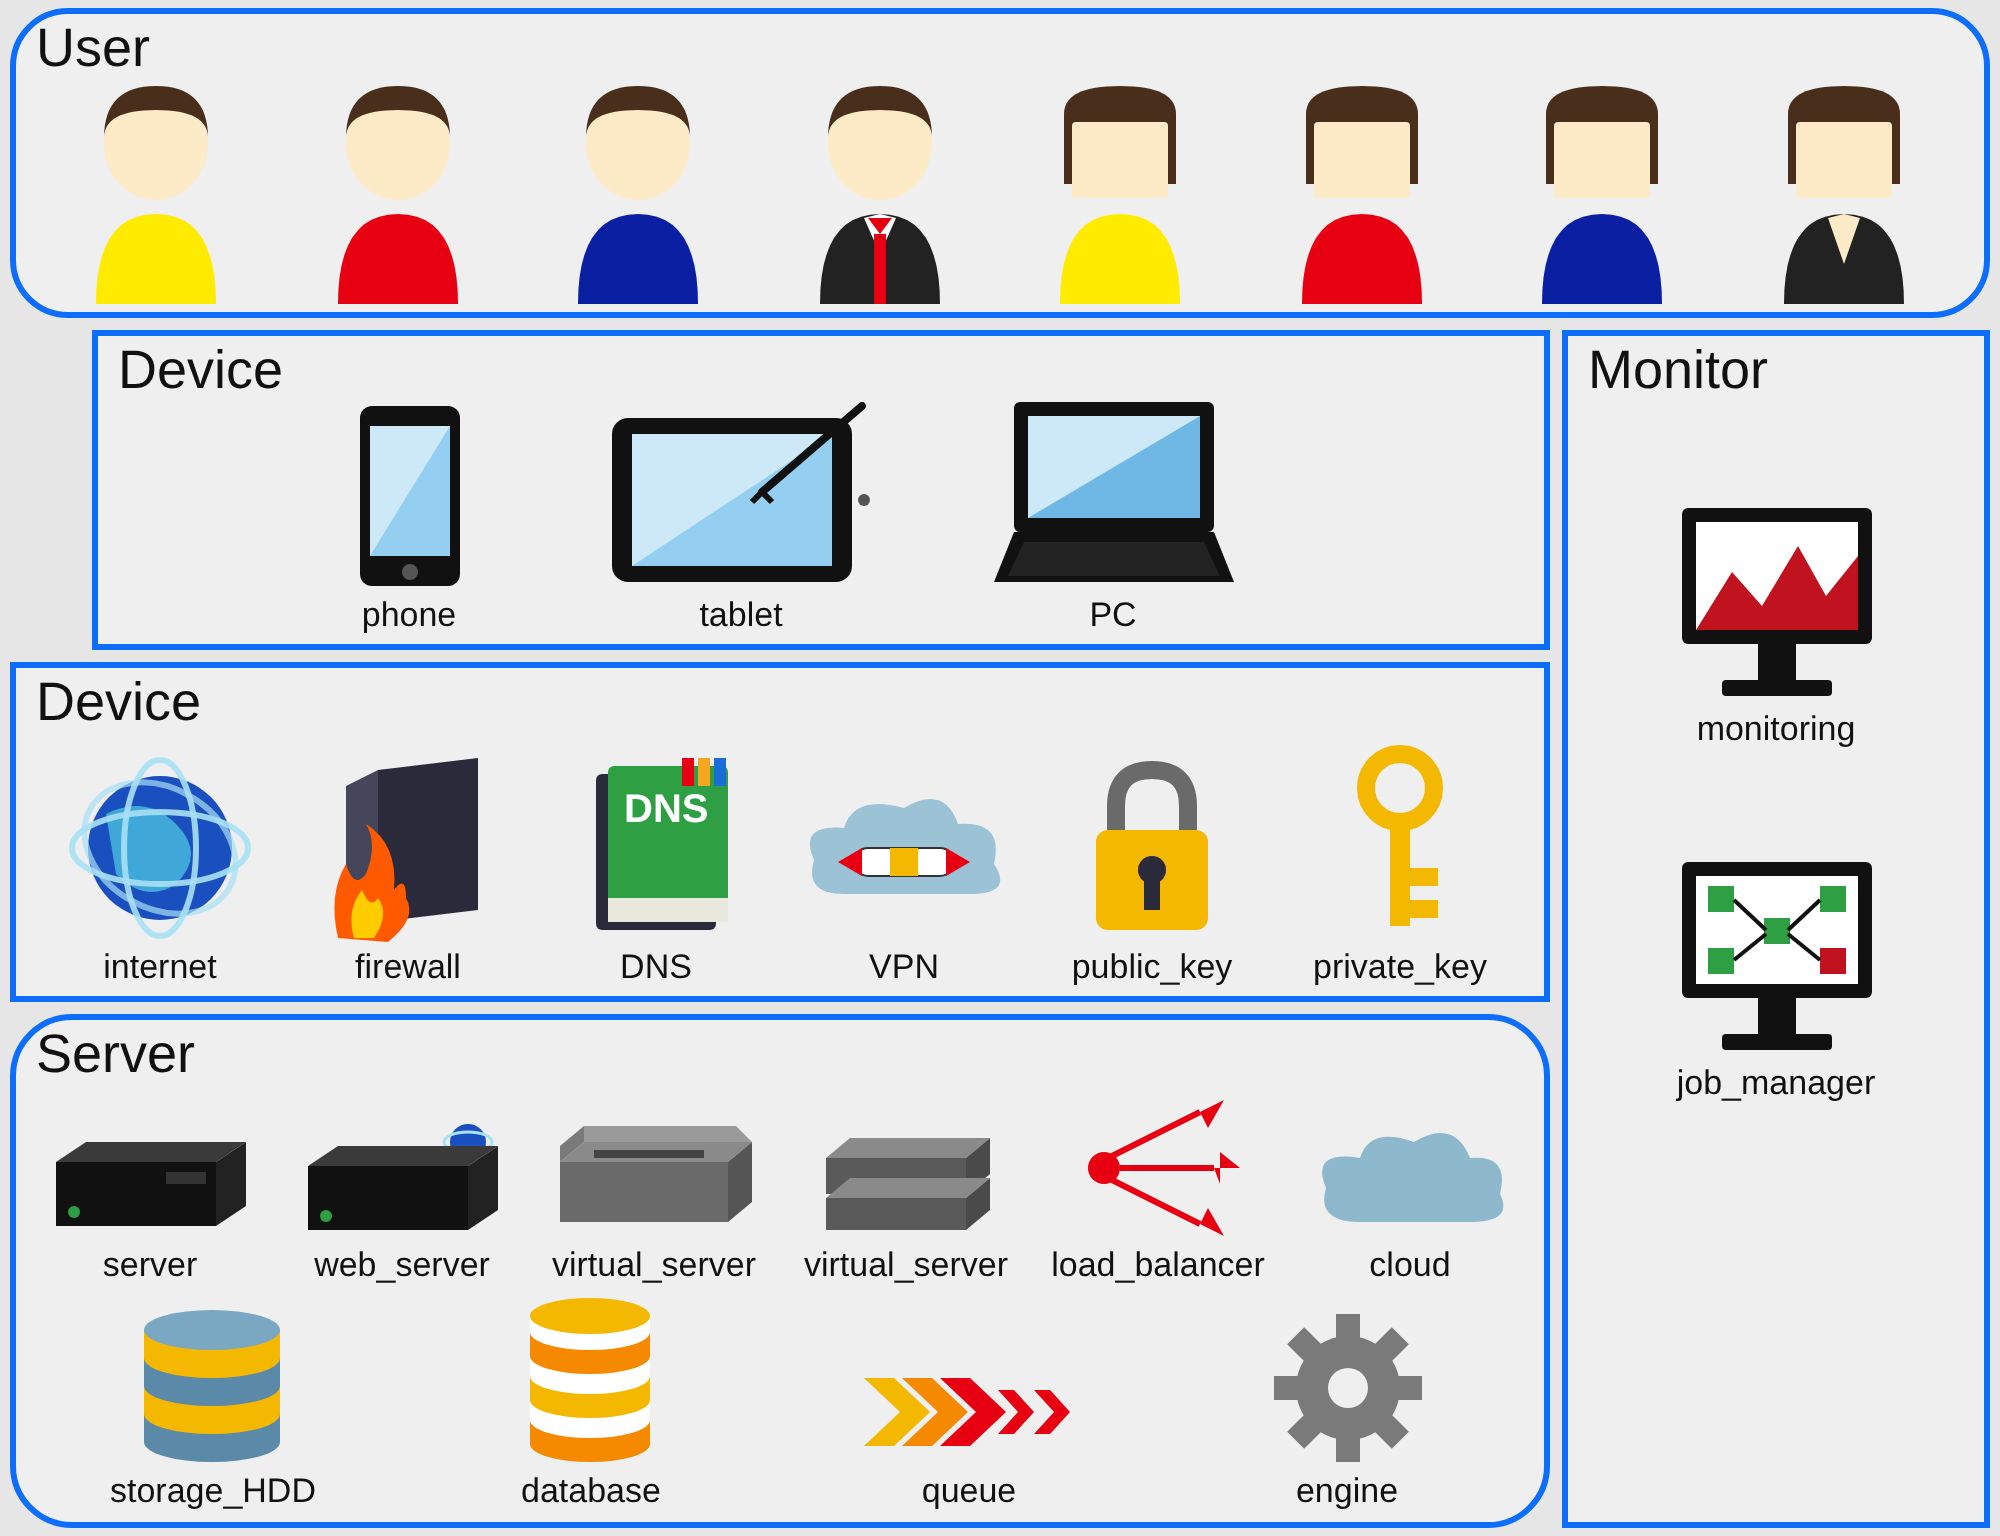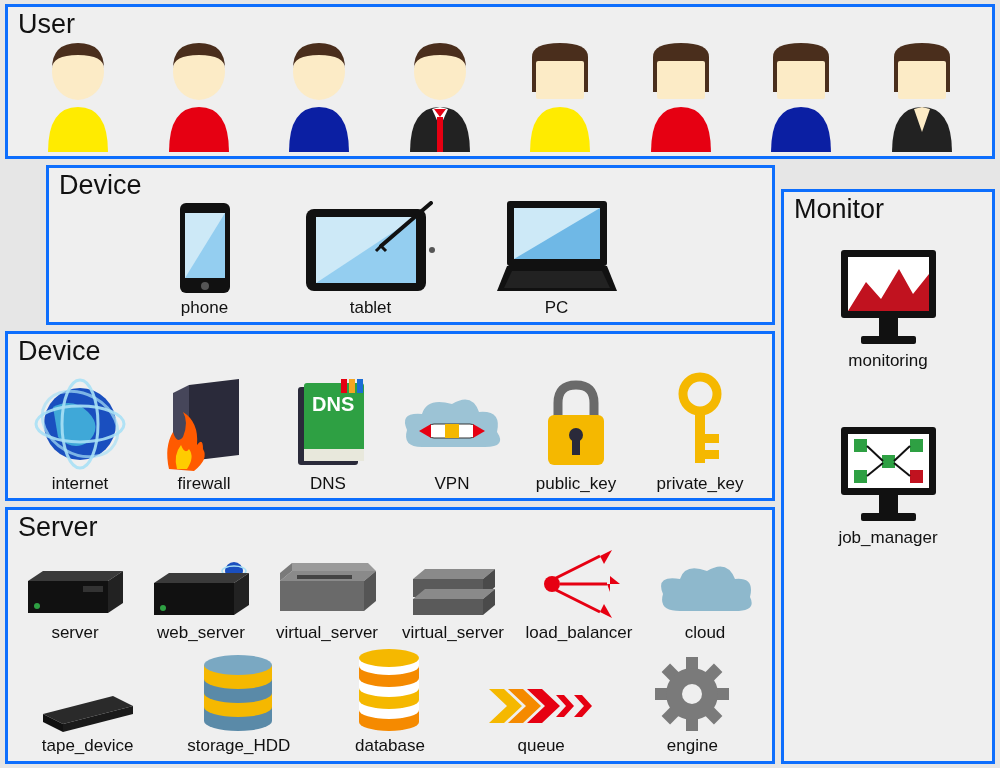--- a/index.html
+++ b/index.html
@@ -28,25 +28,25 @@
     position: relative;
     overflow: hidden;
   }
   .panel-title {
     font-size: 27px;
     font-weight: 400;
     position: absolute;
     left: 10px;
     top: 2px;
   }
-  #user    { grid-column: 1 / span 2; grid-row: 1; }
+  #user    { grid-column: 1 / span 2; grid-row: 1; border-radius: 29px; }
   #device  { grid-column: 1; grid-row: 2; margin-left: 41px; }
   #network { grid-column: 1; grid-row: 3; }
-  #server  { grid-column: 1; grid-row: 4; }
-  #monitor { grid-column: 2; grid-row: 2 / span 3; margin-top: 24px; }
+  #server  { grid-column: 1; grid-row: 4; border-radius: 31px; }
+  #monitor { grid-column: 2; grid-row: 2 / span 3; }
 
   .row {
     display: flex;
     justify-content: space-around;
     align-items: flex-end;
     height: 100%;
     padding: 34px 10px 4px 10px;
   }
   .row.two-rows {
     flex-wrap: wrap;
@@ -73,21 +73,21 @@
   .iconbox svg { display: block; }
 
   
   #monitor .col {
     display: flex;
     flex-direction: column;
     align-items: center;
     justify-content: flex-start;
     gap: 50px;
     height: 100%;
-    padding-top: 52px;
+    padding-top: 80px;
   }
 </style>
 </head>
 <body>
 
 <div class="page">
 
   <div class="panel" id="user">
     <div class="panel-title">User</div>
     <div class="row">
@@ -362,30 +362,20 @@
       </div>
       <div class="item" style="width:125px">
         <div class="iconbox">
           <svg width="100" height="60" viewBox="0 0 100 60">
             <path d="M25 50 Q3 50 8 33 Q0 14 25 18 Q30 2 52 10 Q72 -2 80 18 Q100 16 95 36 Q102 50 80 50 Z" fill="#8eb8cc"></path>
           </svg>
         </div>
         <div class="label">cloud</div>
       </div>
 
-      <div class="item" style="width:125px">
-        <div class="iconbox">
-          <svg width="105" height="50" viewBox="0 0 105 50">
-            <polygon points="8,30 78,12 98,22 28,40" fill="#2a2a2a"></polygon>
-            <polygon points="8,30 28,40 28,48 8,38" fill="#111"></polygon>
-            <polygon points="28,40 98,22 98,30 28,48" fill="#1a1a1a"></polygon>
-          </svg>
-        </div>
-        <div class="label">tape_device</div>
-      </div>
       <div class="item" style="width:125px">
         <div class="iconbox">
           <svg width="85" height="85" viewBox="0 0 85 85">
             <ellipse cx="42" cy="72" rx="34" ry="10" fill="#5a8aa8"></ellipse>
             <rect x="8" y="58" width="68" height="14" fill="#5a8aa8"></rect>
             <ellipse cx="42" cy="58" rx="34" ry="10" fill="#f5b800"></ellipse>
             <rect x="8" y="44" width="68" height="14" fill="#f5b800"></rect>
             <ellipse cx="42" cy="44" rx="34" ry="10" fill="#5a8aa8"></ellipse>
             <rect x="8" y="30" width="68" height="14" fill="#5a8aa8"></rect>
             <ellipse cx="42" cy="30" rx="34" ry="10" fill="#f5b800"></ellipse>

